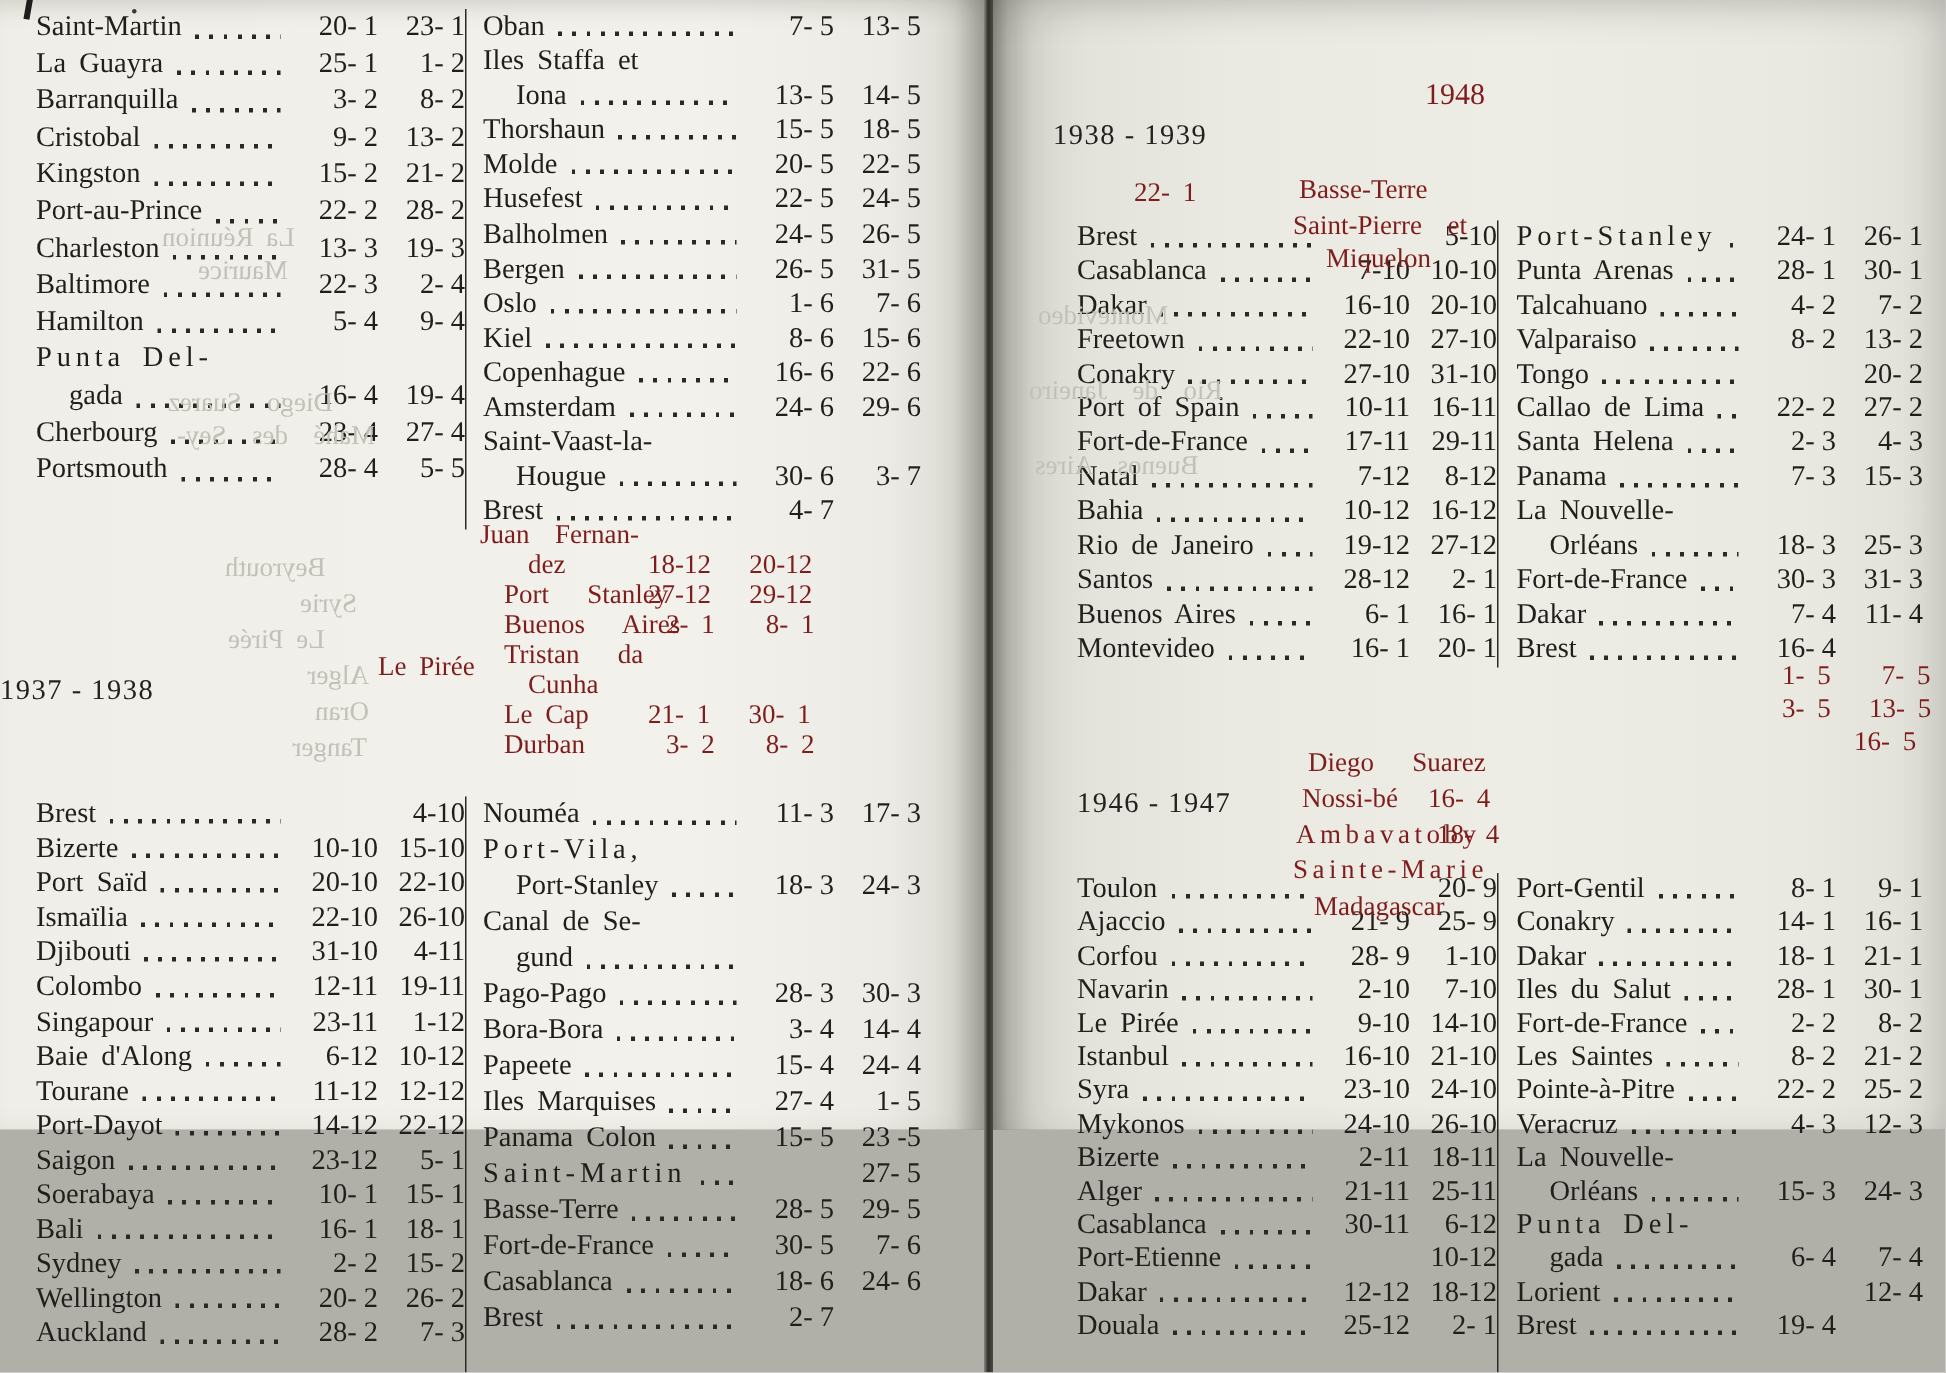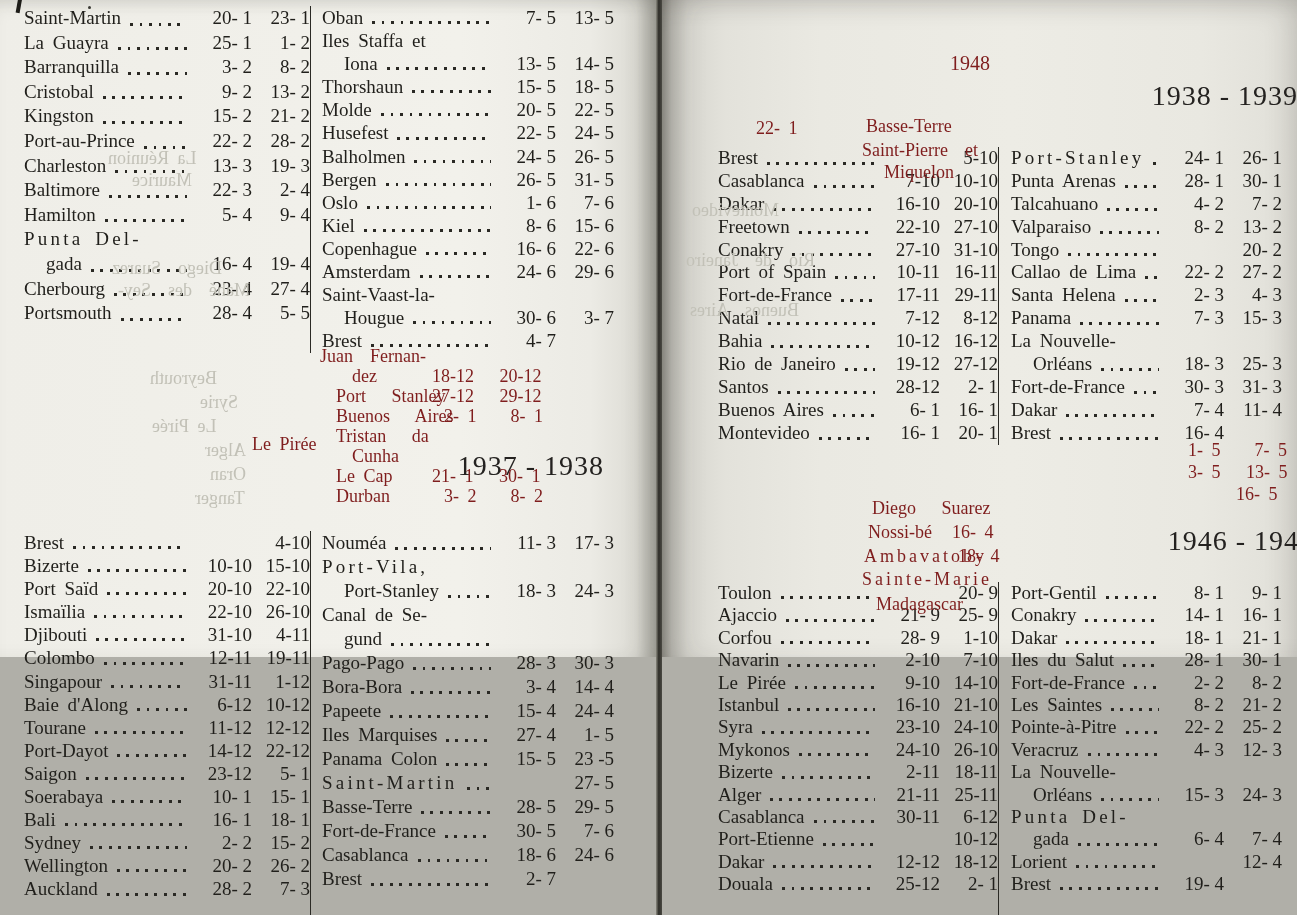--- a/index.html
+++ b/index.html
@@ -1,21 +1,21 @@
 <!DOCTYPE html>
 <html><head>
 <meta charset="utf-8">
 <style>
   html,body{margin:0;padding:0;}
   body{width:1297px;height:915px;overflow:hidden;
        font-family:"Liberation Serif","DejaVu Serif",serif;color:#201f1b;}
   .book{position:relative;width:1297px;height:915px;background:#b0afa8;overflow:hidden;}
 
   
-  .page{position:absolute;top:0;height:657px;}
+  .page{position:absolute;top:0;height:753px;}
   .page-left{left:0;width:656px;
     background:linear-gradient(to right,#efeee8 0%,#f2f1eb 70%,#ecebe5 90%,#dddcd5 97%,#bcbbb4 100%);}
   .page-left::after{content:"";position:absolute;inset:0;pointer-events:none;
     box-shadow:inset -22px 0 26px -14px rgba(40,38,30,.28), inset 0 14px 22px -16px rgba(40,38,30,.18);}
   .gutter{position:absolute;top:0;left:656px;width:6px;height:915px;
     background:linear-gradient(to right,#8a897f,#2e2d28 45%,#4b4a43);}
   .page-right{left:662px;width:635px;
     background:linear-gradient(to right,#9f9e96 0%,#c6c5be 1.5%,#d8d7d0 4%,#e3e2db 10%,#eae9e2 25%,#edece5 55%,#e9e8e1 85%,#e0dfd8 100%);}
   .page-right::after{content:"";position:absolute;inset:0;pointer-events:none;
     box-shadow:inset -16px 14px 30px -14px rgba(40,38,30,.22), inset 26px 0 34px -18px rgba(40,38,30,.30);}
@@ -45,21 +45,21 @@
   .lb .c2 .row{height:24px;line-height:24px;}
 
   .rt{width:576px;font-size:19px;}
   .rt1{left:50px;top:147px;height:298px;}
   .rt2{left:50px;top:582px;height:333px;}
   .rt .c1{width:280px;padding-left:6px;}
   .rt .c2{flex:1;padding-left:12px;padding-right:6px;}
   .rt1 .row{height:22.9px;line-height:22.9px;}
   .rt2 .row{height:22.4px;line-height:22.4px;}
 
-  .season{position:absolute;text-align:right;font-size:28px;letter-spacing:1px;color:#242220;}
+  .season{position:absolute;text-align:left;font-size:19px;letter-spacing:1px;color:#242220;}
   .h-left{left:0;top:450px;width:604px;}
   .h-r1{left:40px;top:80px;width:596px;}
   .h-r2{left:56px;top:525px;width:596px;}
 
   
   .ghosts{position:absolute;inset:0;pointer-events:none;}
   .ghost{position:absolute;color:#7f1d1d;font-size:18px;white-space:pre;filter:blur(.35px);word-spacing:4px;}
   .ghost.m{transform:scaleX(-1);color:#c2c1b7;}
   .ghost.sp{letter-spacing:3px;}
 
@@ -109,21 +109,21 @@
     </div>
     <div class="season h-left">1937 - 1938</div>
     <div class="tbl lb">
       <div class="col c1" id="lb1">
           <div class="row"><span class="nm">Brest</span><span class="lead"></span><span class="da"></span><span class="dd">4-10</span></div>
           <div class="row"><span class="nm">Bizerte</span><span class="lead"></span><span class="da">10-10</span><span class="dd">15-10</span></div>
           <div class="row"><span class="nm">Port Saïd</span><span class="lead"></span><span class="da">20-10</span><span class="dd">22-10</span></div>
           <div class="row"><span class="nm">Ismaïlia</span><span class="lead"></span><span class="da">22-10</span><span class="dd">26-10</span></div>
           <div class="row"><span class="nm">Djibouti</span><span class="lead"></span><span class="da">31-10</span><span class="dd">4-11</span></div>
           <div class="row"><span class="nm">Colombo</span><span class="lead"></span><span class="da">12-11</span><span class="dd">19-11</span></div>
-          <div class="row"><span class="nm">Singapour</span><span class="lead"></span><span class="da">31-11</span><span class="dd">1-12</span></div>
+          <div class="row"><span class="nm">Singapour</span><span class="lead"></span><span class="da">23-11</span><span class="dd">1-12</span></div>
           <div class="row"><span class="nm">Baie d'Along</span><span class="lead"></span><span class="da">6-12</span><span class="dd">10-12</span></div>
           <div class="row"><span class="nm">Tourane</span><span class="lead"></span><span class="da">11-12</span><span class="dd">12-12</span></div>
           <div class="row"><span class="nm">Port-Dayot</span><span class="lead"></span><span class="da">14-12</span><span class="dd">22-12</span></div>
           <div class="row"><span class="nm">Saigon</span><span class="lead"></span><span class="da">23-12</span><span class="dd">5- 1</span></div>
           <div class="row"><span class="nm">Soerabaya</span><span class="lead"></span><span class="da">10- 1</span><span class="dd">15- 1</span></div>
           <div class="row"><span class="nm">Bali</span><span class="lead"></span><span class="da">16- 1</span><span class="dd">18- 1</span></div>
           <div class="row"><span class="nm">Sydney</span><span class="lead"></span><span class="da">2- 2</span><span class="dd">15- 2</span></div>
           <div class="row"><span class="nm">Wellington</span><span class="lead"></span><span class="da">20- 2</span><span class="dd">26- 2</span></div>
           <div class="row"><span class="nm">Auckland</span><span class="lead"></span><span class="da">28- 2</span><span class="dd">7- 3</span></div>
         </div>

